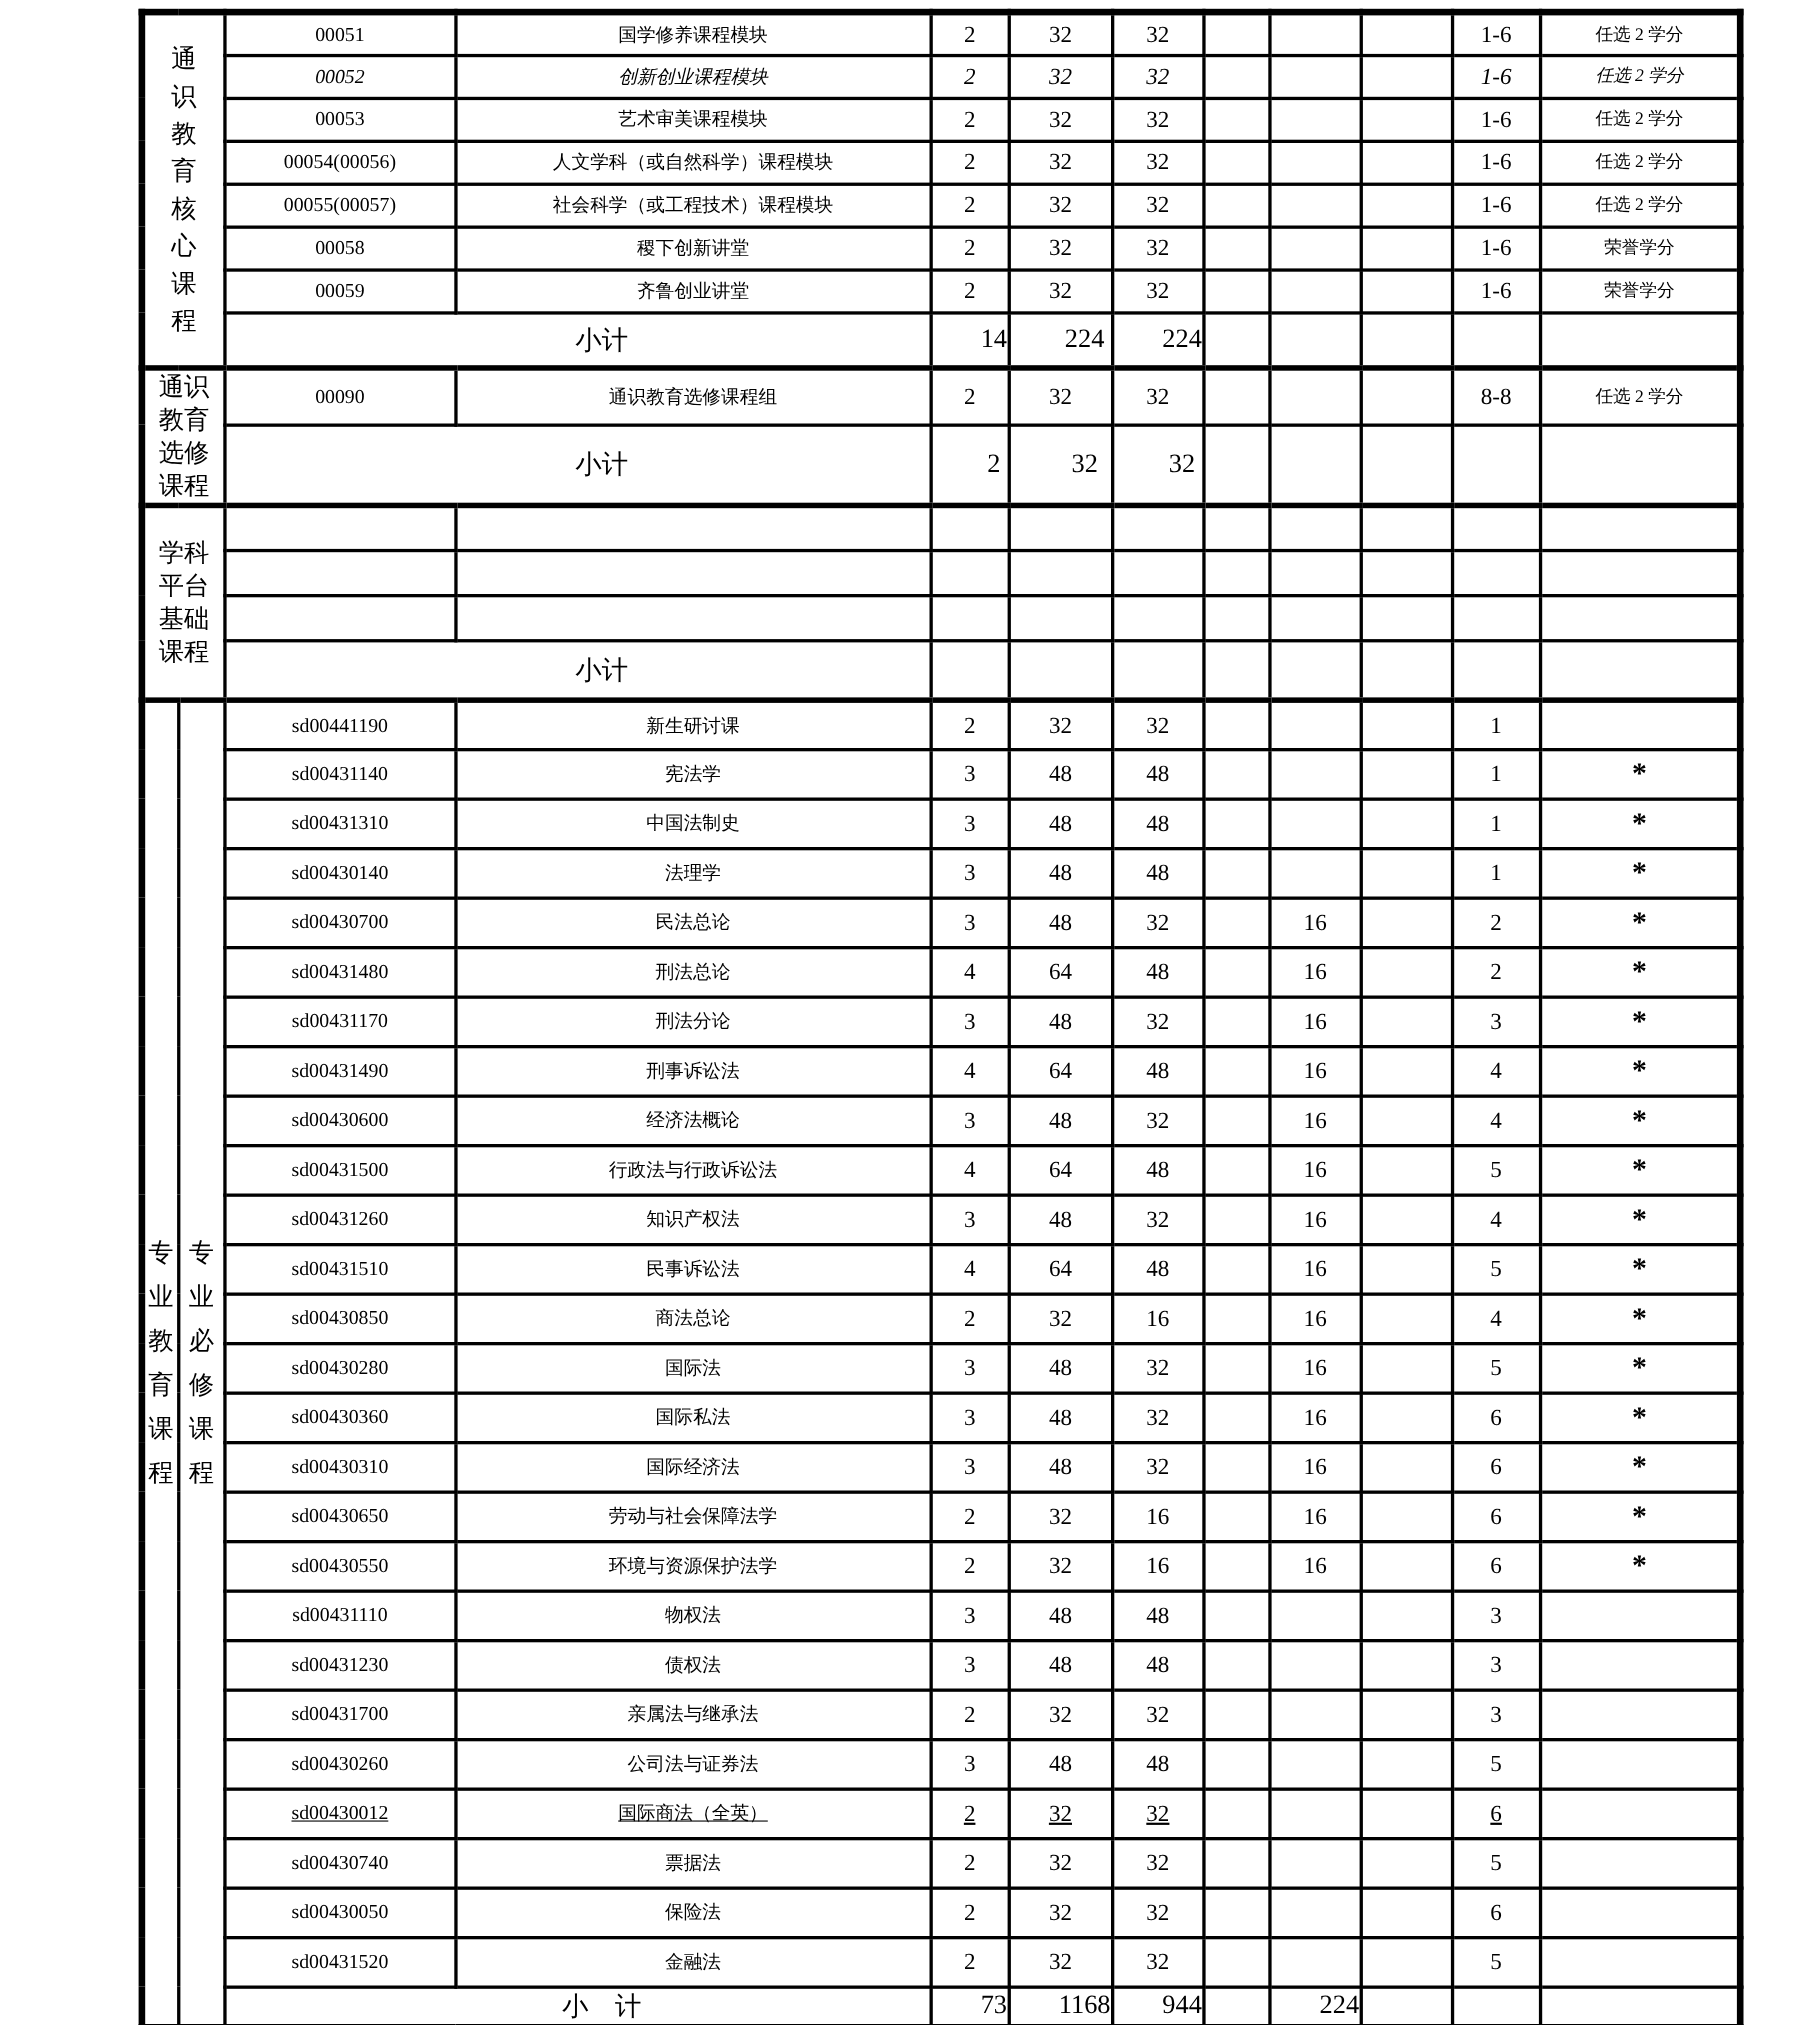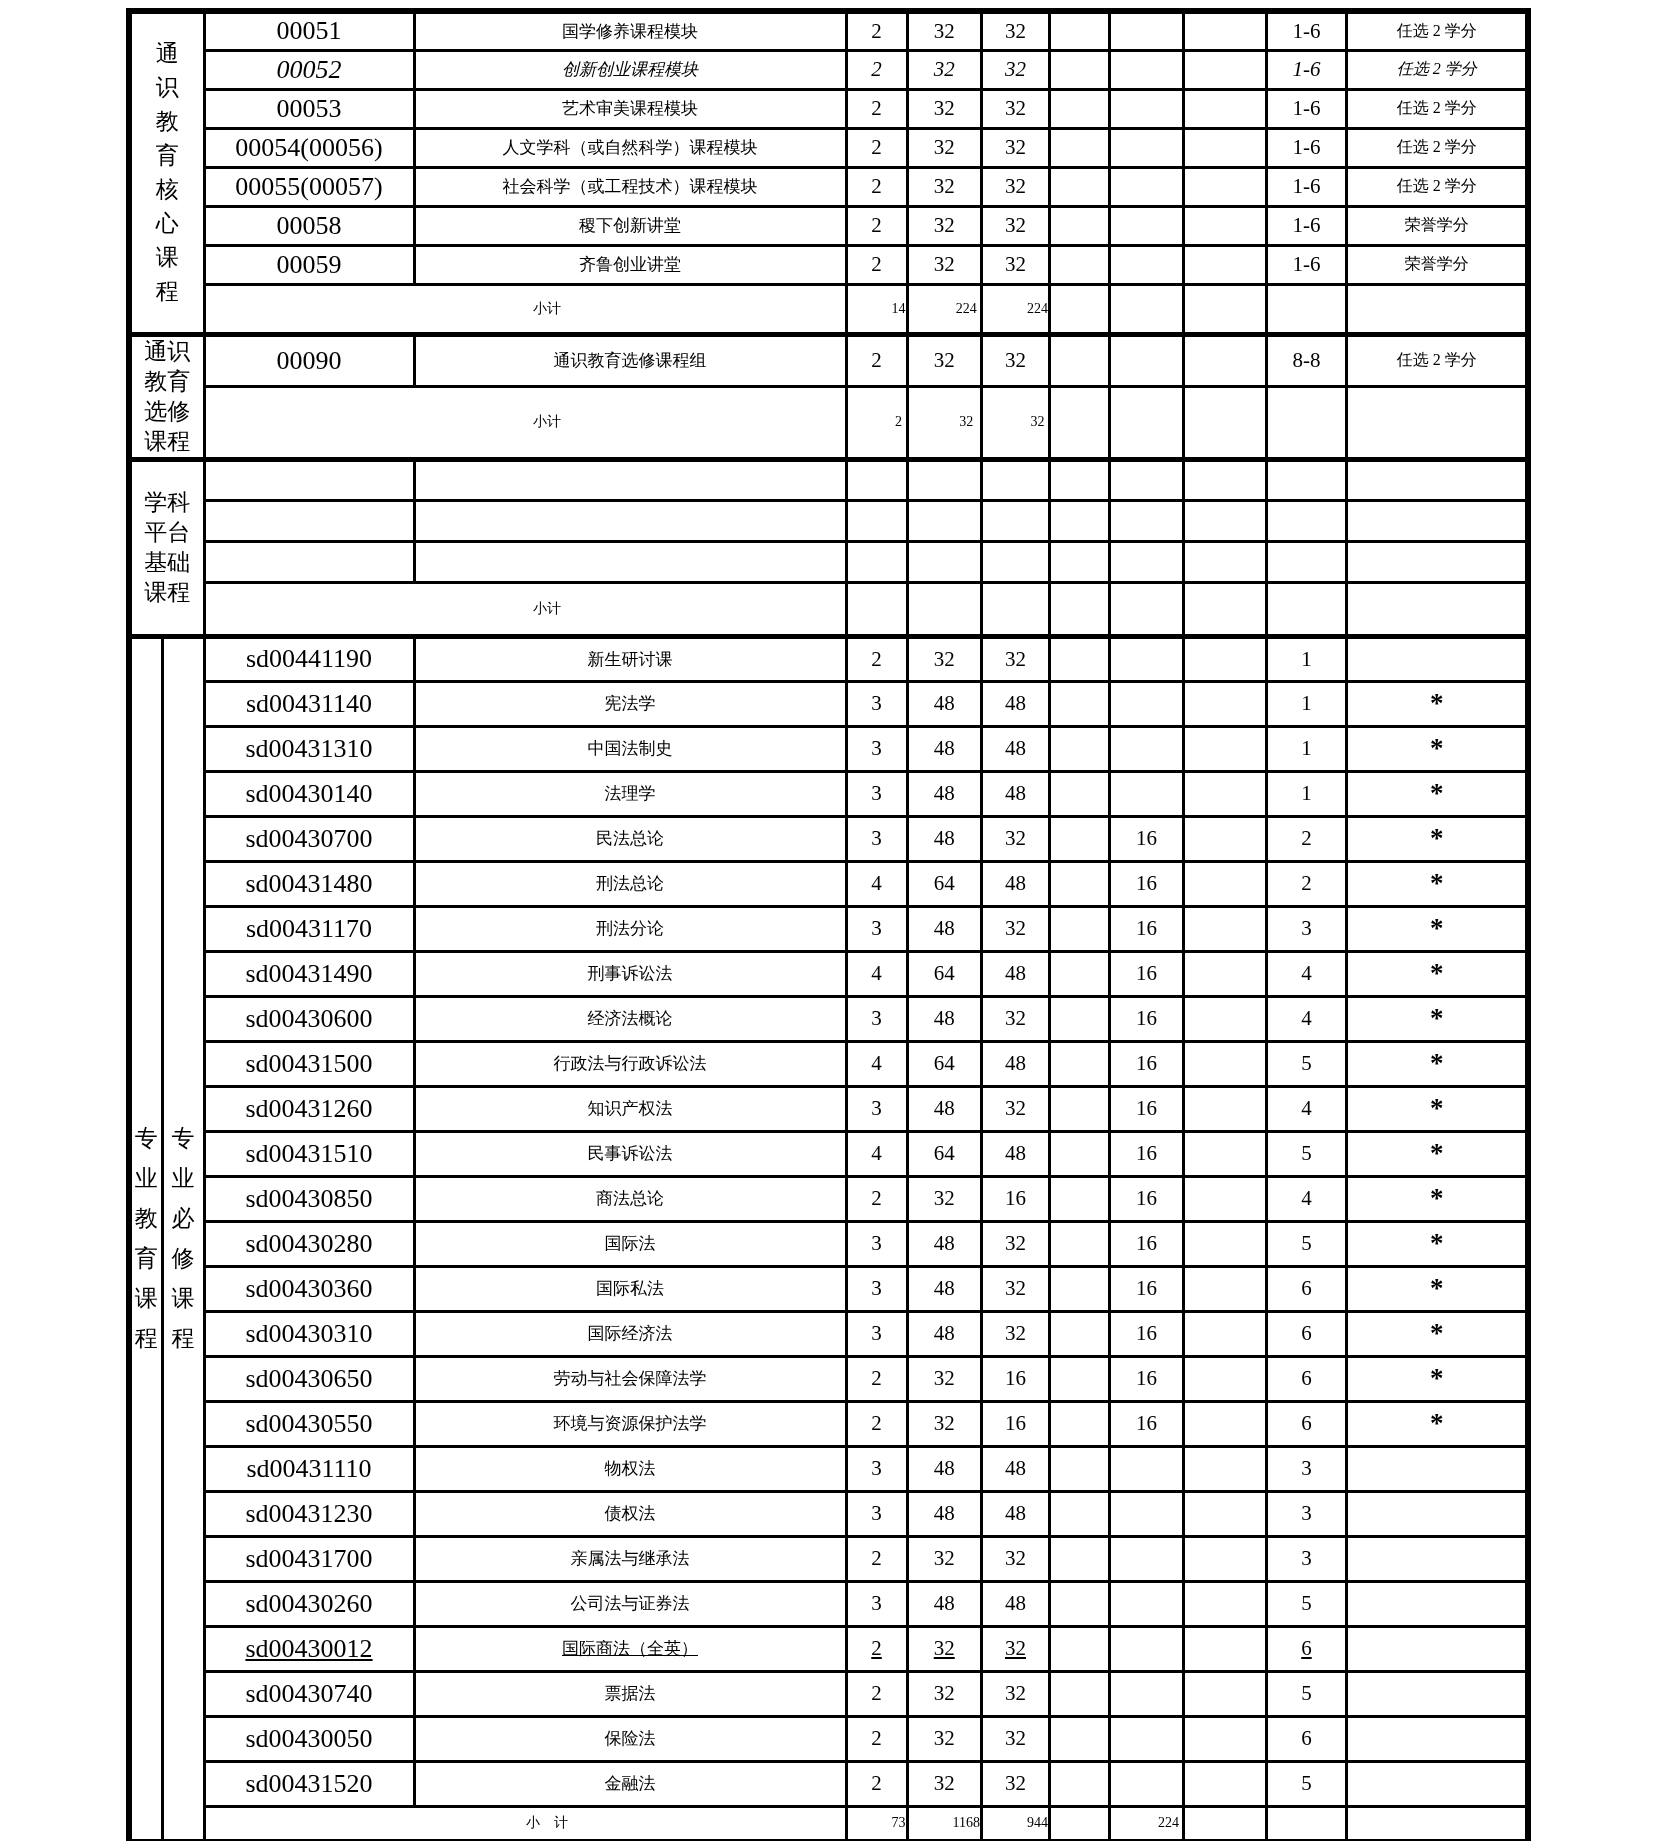--- a/index.html
+++ b/index.html
@@ -14,24 +14,24 @@
     border:3px solid #000;
     text-align:center;vertical-align:middle;
     font-size:21px;padding:0;overflow:hidden;
     font-family:"Liberation Serif","DejaVu Serif",serif;
   }
   tr.section-start > td{border-top-width:5px;}
   td.vlabel{font-size:23px;white-space:pre-line;line-height:30px;}
   td.vlabel.lh-a{line-height:34px;}
   td.vlabel.lh-d{line-height:40px;}
   td.name-cell{font-size:17px;}
-  td.code-cell{font-size:26px;}
+  td.code-cell{font-size:18px;}
   td.note-cell{font-size:16px;}
   td.note-cell.star{font-size:27px;font-weight:bold;}
-  td.subtotal-cell{font-size:14px;padding-left:44px;}
+  td.subtotal-cell{font-size:24px;padding-left:44px;}
 </style>
 </head>
 <body>
 
 <div id="tablewrap">
   <table id="curriculum">
       <colgroup>
         <col style="width: 33px;">
         <col style="width: 42px;">
         <col style="width: 210px;">

